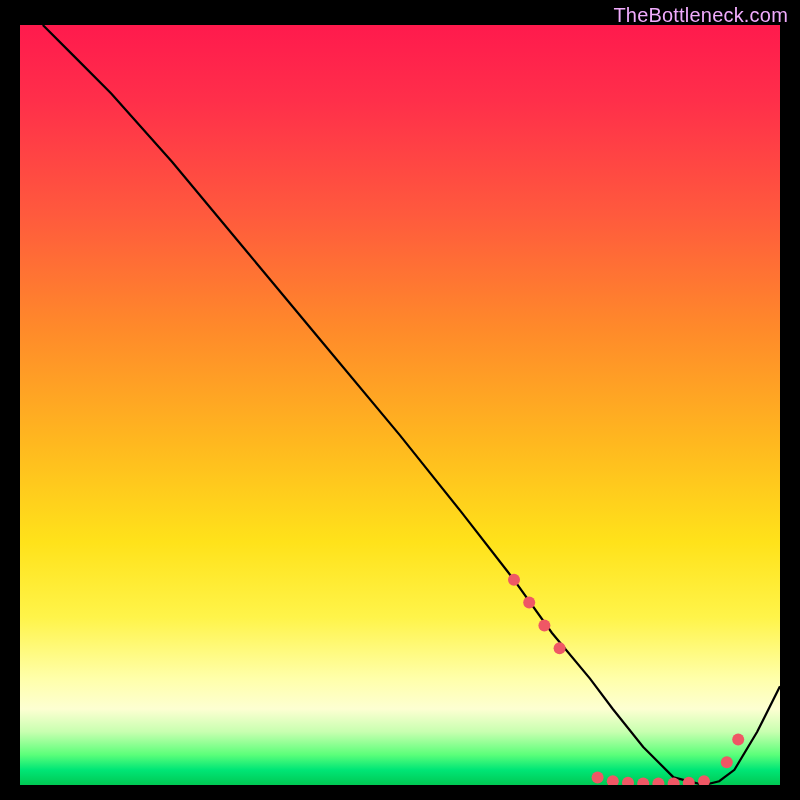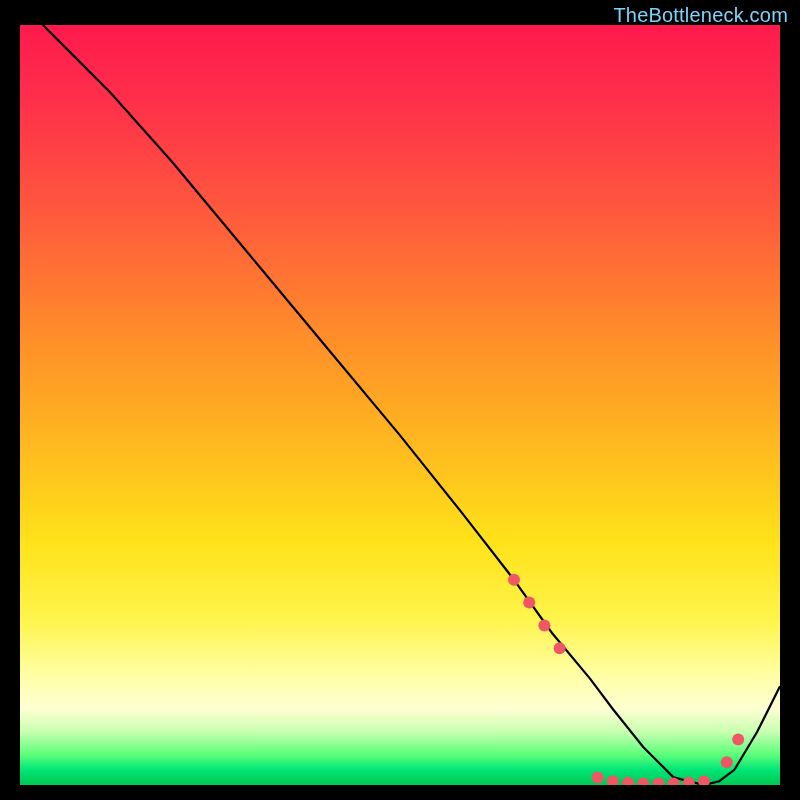--- a/index.html
+++ b/index.html
@@ -37,21 +37,21 @@
       #c8ffb0 93%,
       #5cff7a 96%,
       #00e676 98%,
       #00c853 100%
     );
   }
   .watermark {
     position: absolute;
     top: 4px;
     right: 12px;
-    color: #7dd3fc;
+    color: #f0abfc;
     font-size: 20px;
     letter-spacing: 0.2px;
     font-weight: 500;
   }
   svg.curve {
     position: absolute;
     left: 0;
     top: 0;
     width: 760px;
     height: 760px;

